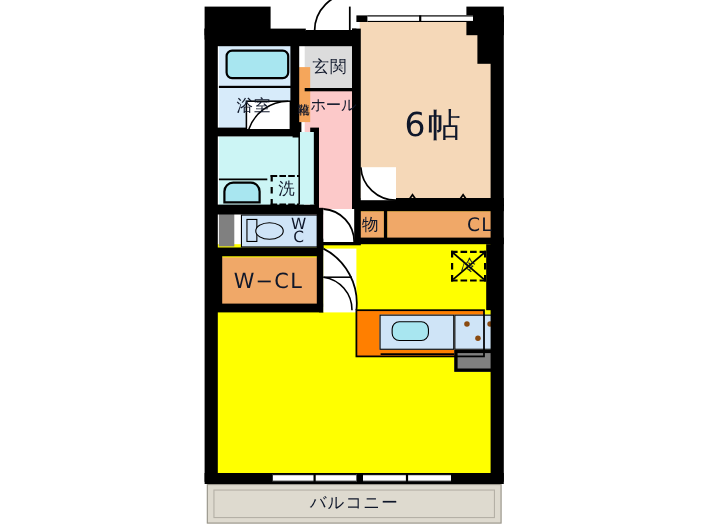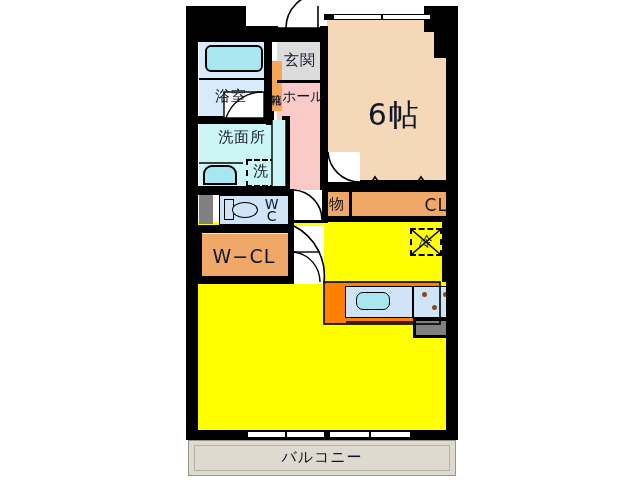--- a/index.html
+++ b/index.html
@@ -221,21 +221,20 @@
     </g>
 
     <rect x="182" y="2" width="280" height="476" fill="none" stroke="#d9d9d9" stroke-width="0"></rect>
   </svg>
 
   <div class="lbl" style="left:341px; top:100px; width:106px; font-size:30px; font-weight:400;">6帖</div>
 
 
   <div class="lbl" style="left:200px; top:89px; width:62px; font-size:15px;">浴室</div>
 
-  <div class="lbl" style="left:199px; top:130px; width:86px; font-size:15px;">洗面所</div>
 
   <div class="lbl" style="left:278px; top:53px; width:44px; font-size:15px;">玄関</div>
 
   <div class="lbl" style="left:278px; top:89px; width:46px; font-size:14px; letter-spacing:-0.02em;text-align:right;">ホール</div>
 
   <div class="lbl" style="left:199px; top:247px; width:90px; font-size:19px;">W−CL</div>
 
   <div class="lbl" style="left:188px; top:450px; width:268px; font-size:15px;">バルコニー</div>
 
   <div class="lbl" style="left:352px; top:197px; width:96px; font-size:17px;text-align:right;">CL</div>

